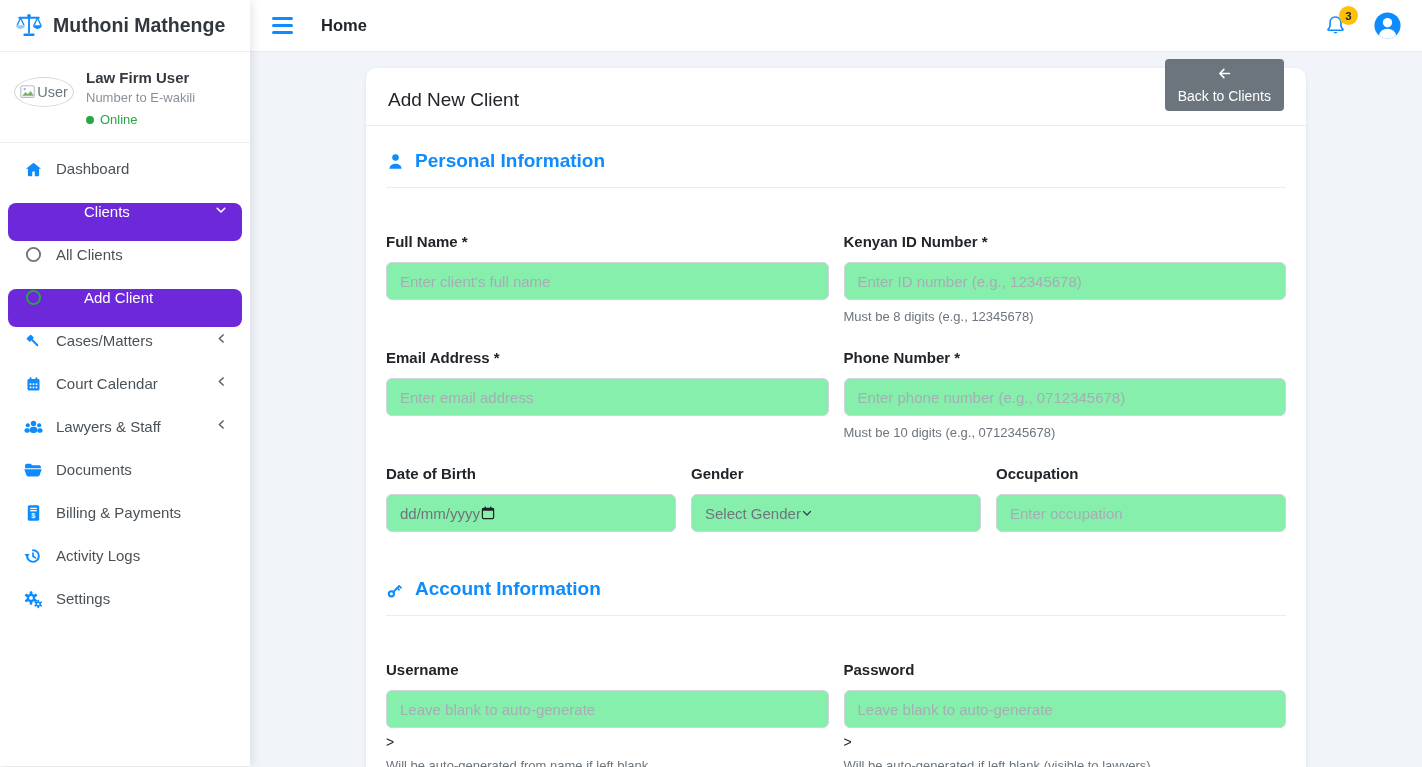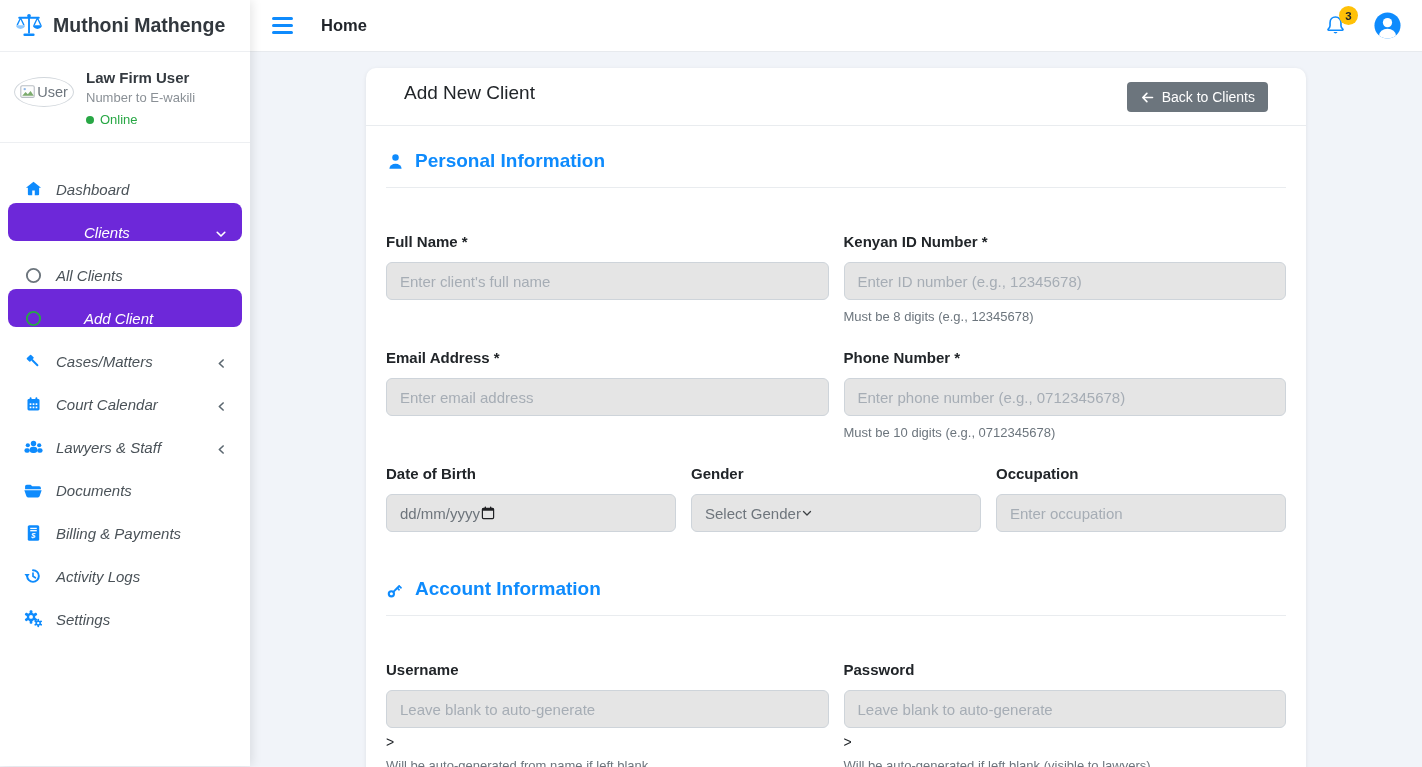--- a/index.html
+++ b/index.html
@@ -23,22 +23,22 @@
     min-width:60px; height:30px; margin-top:8px; border:1px solid #d2d7dc; border-radius:50%;
     display:flex; align-items:center; justify-content:center; gap:1px;
     color:#6d757d; font-size:14.5px; overflow:hidden;
   }
   .up-name { font-size:15px; font-weight:700; color:#343a40; }
   .up-sub  { font-size:13px; color:#8a9096; margin-top:4px; }
   .up-status { font-size:13px; color:#28a745; margin-top:7px; display:flex; align-items:center; gap:6px; }
   .dot { width:8px; height:8px; border-radius:50%; background:#28a745; display:inline-block; }
   .nav { padding:12px 0 0; list-style:none; }
   .nav-item {
-    height:38px; margin:5px 8px; display:flex; align-items:flex-end; gap:11px;
-    padding:0 14px 0 13px; font-size:15px; color:#4a5258; border-radius:8px; cursor:pointer;font-style:italic;
+    height:38px; margin:5px 8px; display:flex; align-items:flex-start; gap:11px;
+    padding:0 14px 0 13px; font-size:15px; color:#4a5258; border-radius:8px; cursor:pointer;
   }
   .nav-icon { width:24px; display:flex; justify-content:center; align-items:center; }
   .nav-item.active { background:#6d28d9; color:#fff; font-weight:400;gap:39px; }
   .nav-arrow { margin-left:auto; display:flex; align-items:center; }
   
   .main { flex:1; display:flex; flex-direction:column; height:767px; }
   .topnav {
     height:52px; background:#fff; border-bottom:1px solid #e7eaee;
     display:flex; align-items:center; padding:0 20px 0 22px;
   }
@@ -52,41 +52,42 @@
     background:#ffc107; color:#212529; font-size:11.5px; font-weight:700;
     display:flex; align-items:center; justify-content:center;
   }
   
   .content { flex:1; overflow:hidden; padding-top:16px; }
   .card {
     width:940px; margin:0 auto; background:#fff; border-radius:10px;
     box-shadow:0 1px 4px rgba(0,0,0,.08); min-height:720px;
   }
   .card-header {
-    display:flex; align-items:flex-start; justify-content:space-between;
-    padding:14px 38px; border-bottom:1px solid #e9ecef; height:58px;
+    display:flex; align-items:flex-end; justify-content:space-between;
+    padding:14px 22px; border-bottom:1px solid #e9ecef; height:58px;
   }
   .card-title { font-size:19px; color:#212529; }
   .btn-back {
     background:#6c757d; color:#fff; border:none; border-radius:4px; cursor:pointer;
     font-size:14px; padding:7px 13px; display:flex; align-items:center; gap:7px;
     font-family:inherit;
+    flex-direction:column;
   }
   .card-body { padding:22px 20px 40px; }
   .section-heading {
     display:flex; align-items:center; gap:10px; color:#0e8bfd;
     font-size:19px; font-weight:700; margin-top:2px;
   }
   .hr { border:none; border-top:1px solid #e9ecef; margin:15px 0 0; }
   .grid2 { display:grid; grid-template-columns:1fr 1fr; column-gap:15px; margin-top:45px; }
   .grid3 { display:grid; grid-template-columns:1fr 1fr 1fr; column-gap:15px; margin-top:25px; }
   .field-label { display:block; font-size:15px; font-weight:700; color:#212529; margin-bottom:12px; }
   .input, .fake-input {
     width:100%; height:38px; border:1px solid #ced4da; border-radius:6px;
-    padding:0 13px; font-size:15px; font-family:inherit; color:#212529; background:#e5e5e5;
+    padding:0 13px; font-size:15px; font-family:inherit; color:#212529; background:#86efac;
   }
   .input::placeholder { color:#a6adb5; opacity:1; }
   .fake-input { display:flex; align-items:center; cursor:pointer; }
   .fake-input .ph { color:#6e757c; font-size:15px; }
   .help { font-size:13px; color:#6c757d; margin-top:9px; }
   .stray { font-size:14px; color:#212529; margin-top:7px; line-height:1; }
   .section-account { margin-top:46px; }
 </style>
 </head>
 <body>

